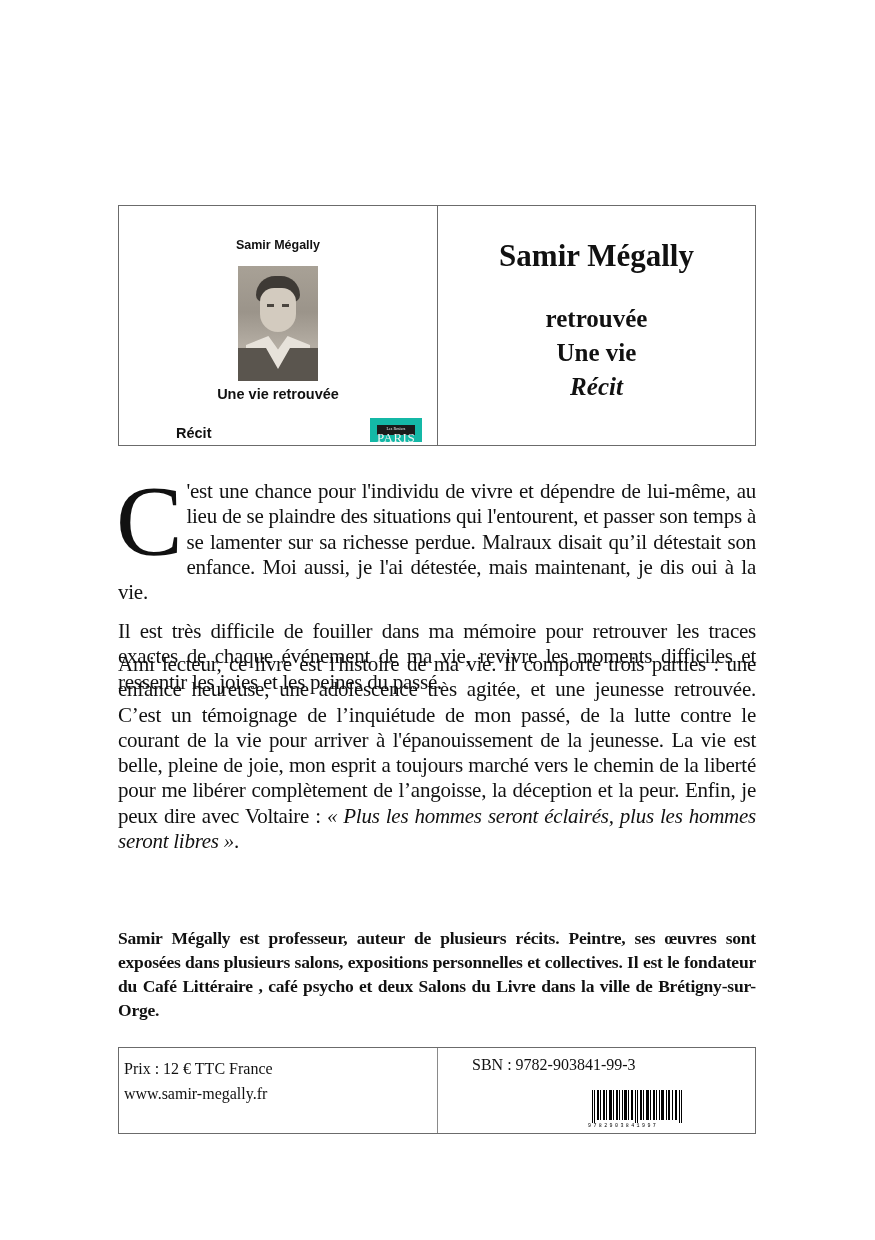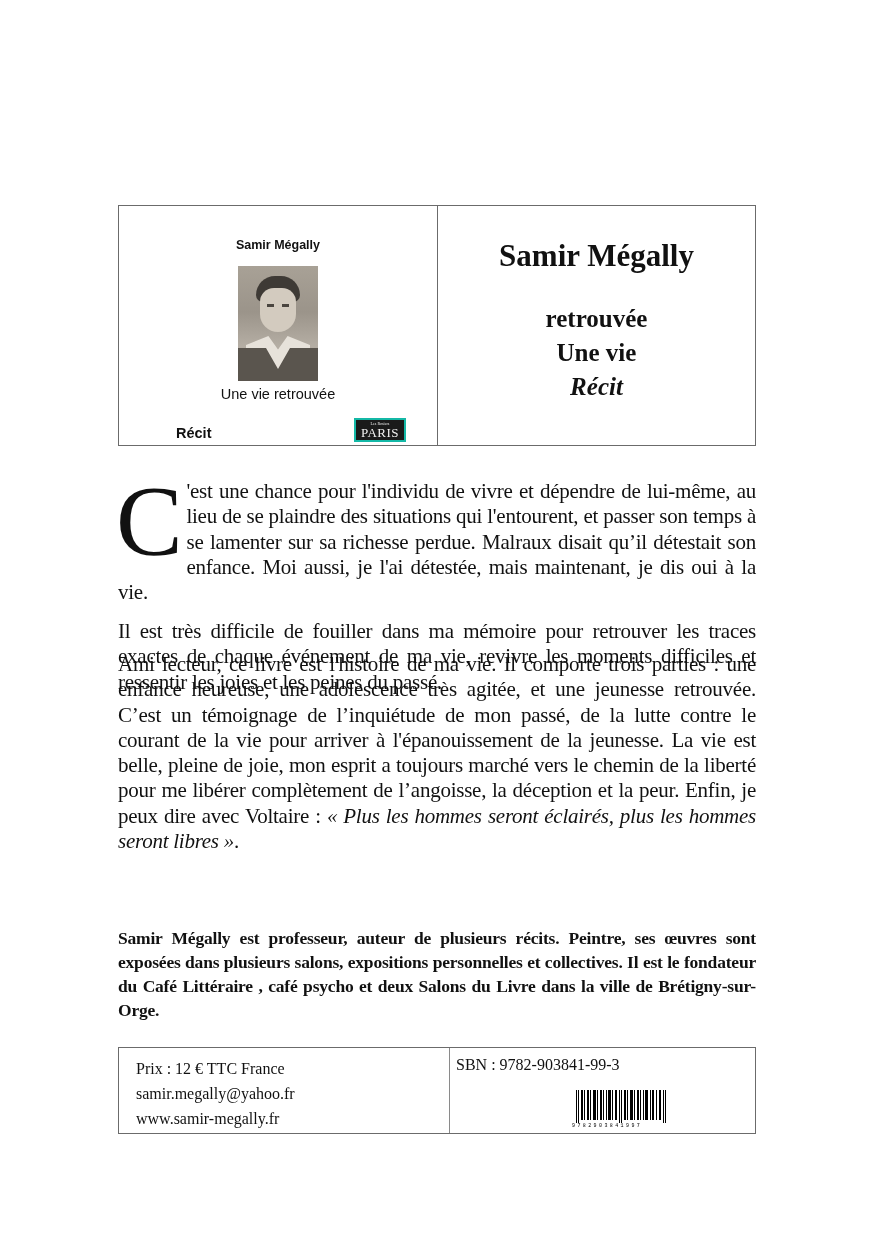--- a/index.html
+++ b/index.html
@@ -89,39 +89,39 @@
       width: 80px; height: 35px;
       background: #5a554e;
       clip-path: polygon(0 0, 35% 0, 50% 60%, 65% 0, 100% 0, 100% 100%, 0 100%);
     }
     .mini-title {
       position: absolute;
       left: 0; right: 0;
       top: 180px;
       text-align: center;
       font-family: "Liberation Sans", sans-serif;
-      font-weight: normal;
+      font-weight: bold;
       font-size: 14.5px;
     }
     .mini-genre {
       position: absolute;
       left: 57px;
       top: 219px;
       font-family: "Liberation Sans", sans-serif;
       font-weight: bold;
       font-size: 14.5px;
     }
     .publisher-logo {
       position: absolute;
-      left: 235px;
+      left: 251px;
       top: 212px;
       width: 52px;
       height: 24px;
       background: #1a1a1a;
-      border: 2px solid #14b8a6;
+      border: 7px solid #14b8a6;
       box-sizing: border-box;
       color: #f2f2f2;
       font-family: "Liberation Serif", serif;
       text-align: center;
     }
     .publisher-logo .small {
       display: block;
       font-size: 4px;
       line-height: 5px;
       padding-top: 1px;
@@ -202,27 +202,27 @@
       display: flex;
       font-family: "Liberation Serif", serif;
       font-size: 16px;
     }
     .info-left {
       width: 319px;
       border-right: 1px solid #8a8a8a;
       box-sizing: border-box;
       padding: 8px 0 0 5px;
       line-height: 25px;
-      margin-left: 12px;
     }
     .info-left div { white-space: nowrap; }
     .info-right {
       flex: 1;
       position: relative;
       padding: 8px 0 0 6px;
+      margin-left: 28px;
     }
     .barcode {
       position: absolute;
       left: 122px;
       top: 42px;
       width: 100px;
       height: 38px;
     }
   </style>
 </head>
@@ -265,21 +265,20 @@
 
 <div class="body-text para-3">
   <span>Ami lecteur, ce livre est l'histoire de ma vie. Il comporte trois parties : une enfance heureuse, une adolescence très agitée, et une jeunesse retrouvée. C’est un témoignage de l’inquiétude de mon passé, de la lutte contre le courant de la vie pour arriver à l'épanouissement de la jeunesse. La vie est belle, pleine de joie, mon esprit a toujours marché vers le chemin de la liberté pour me libérer  complètement de l’angoisse, la déception et la peur. Enfin, je peux dire avec Voltaire : </span><span class="quote">« Plus les hommes seront éclairés, plus les hommes seront libres »</span><span>.</span>
 </div>
 
 <div class="bio">Samir Mégally est professeur, auteur de plusieurs récits. Peintre, ses œuvres sont exposées dans plusieurs salons, expositions personnelles et collectives. Il est le fondateur du Café Littéraire ,  café psycho et deux Salons du Livre dans la ville de Brétigny-sur-Orge.</div>
 
 <div class="info-table">
   <div class="info-left">
     <div>Prix : 12 € TTC France</div>
-    <div>samir.megally@yahoo.fr</div>
     <div>www.samir-megally.fr</div>
   </div>
   <div class="info-right">
     <div>SBN : 9782-903841-99-3</div>
     <svg class="barcode" viewBox="0 0 100 38" xmlns="http://www.w3.org/2000/svg">
       <g fill="#000">
         <rect x="4" y="0" width="1" height="33"></rect>
         <rect x="6" y="0" width="1" height="33"></rect>
         <rect x="9" y="0" width="2" height="30"></rect>
         <rect x="12" y="0" width="1" height="30"></rect>

